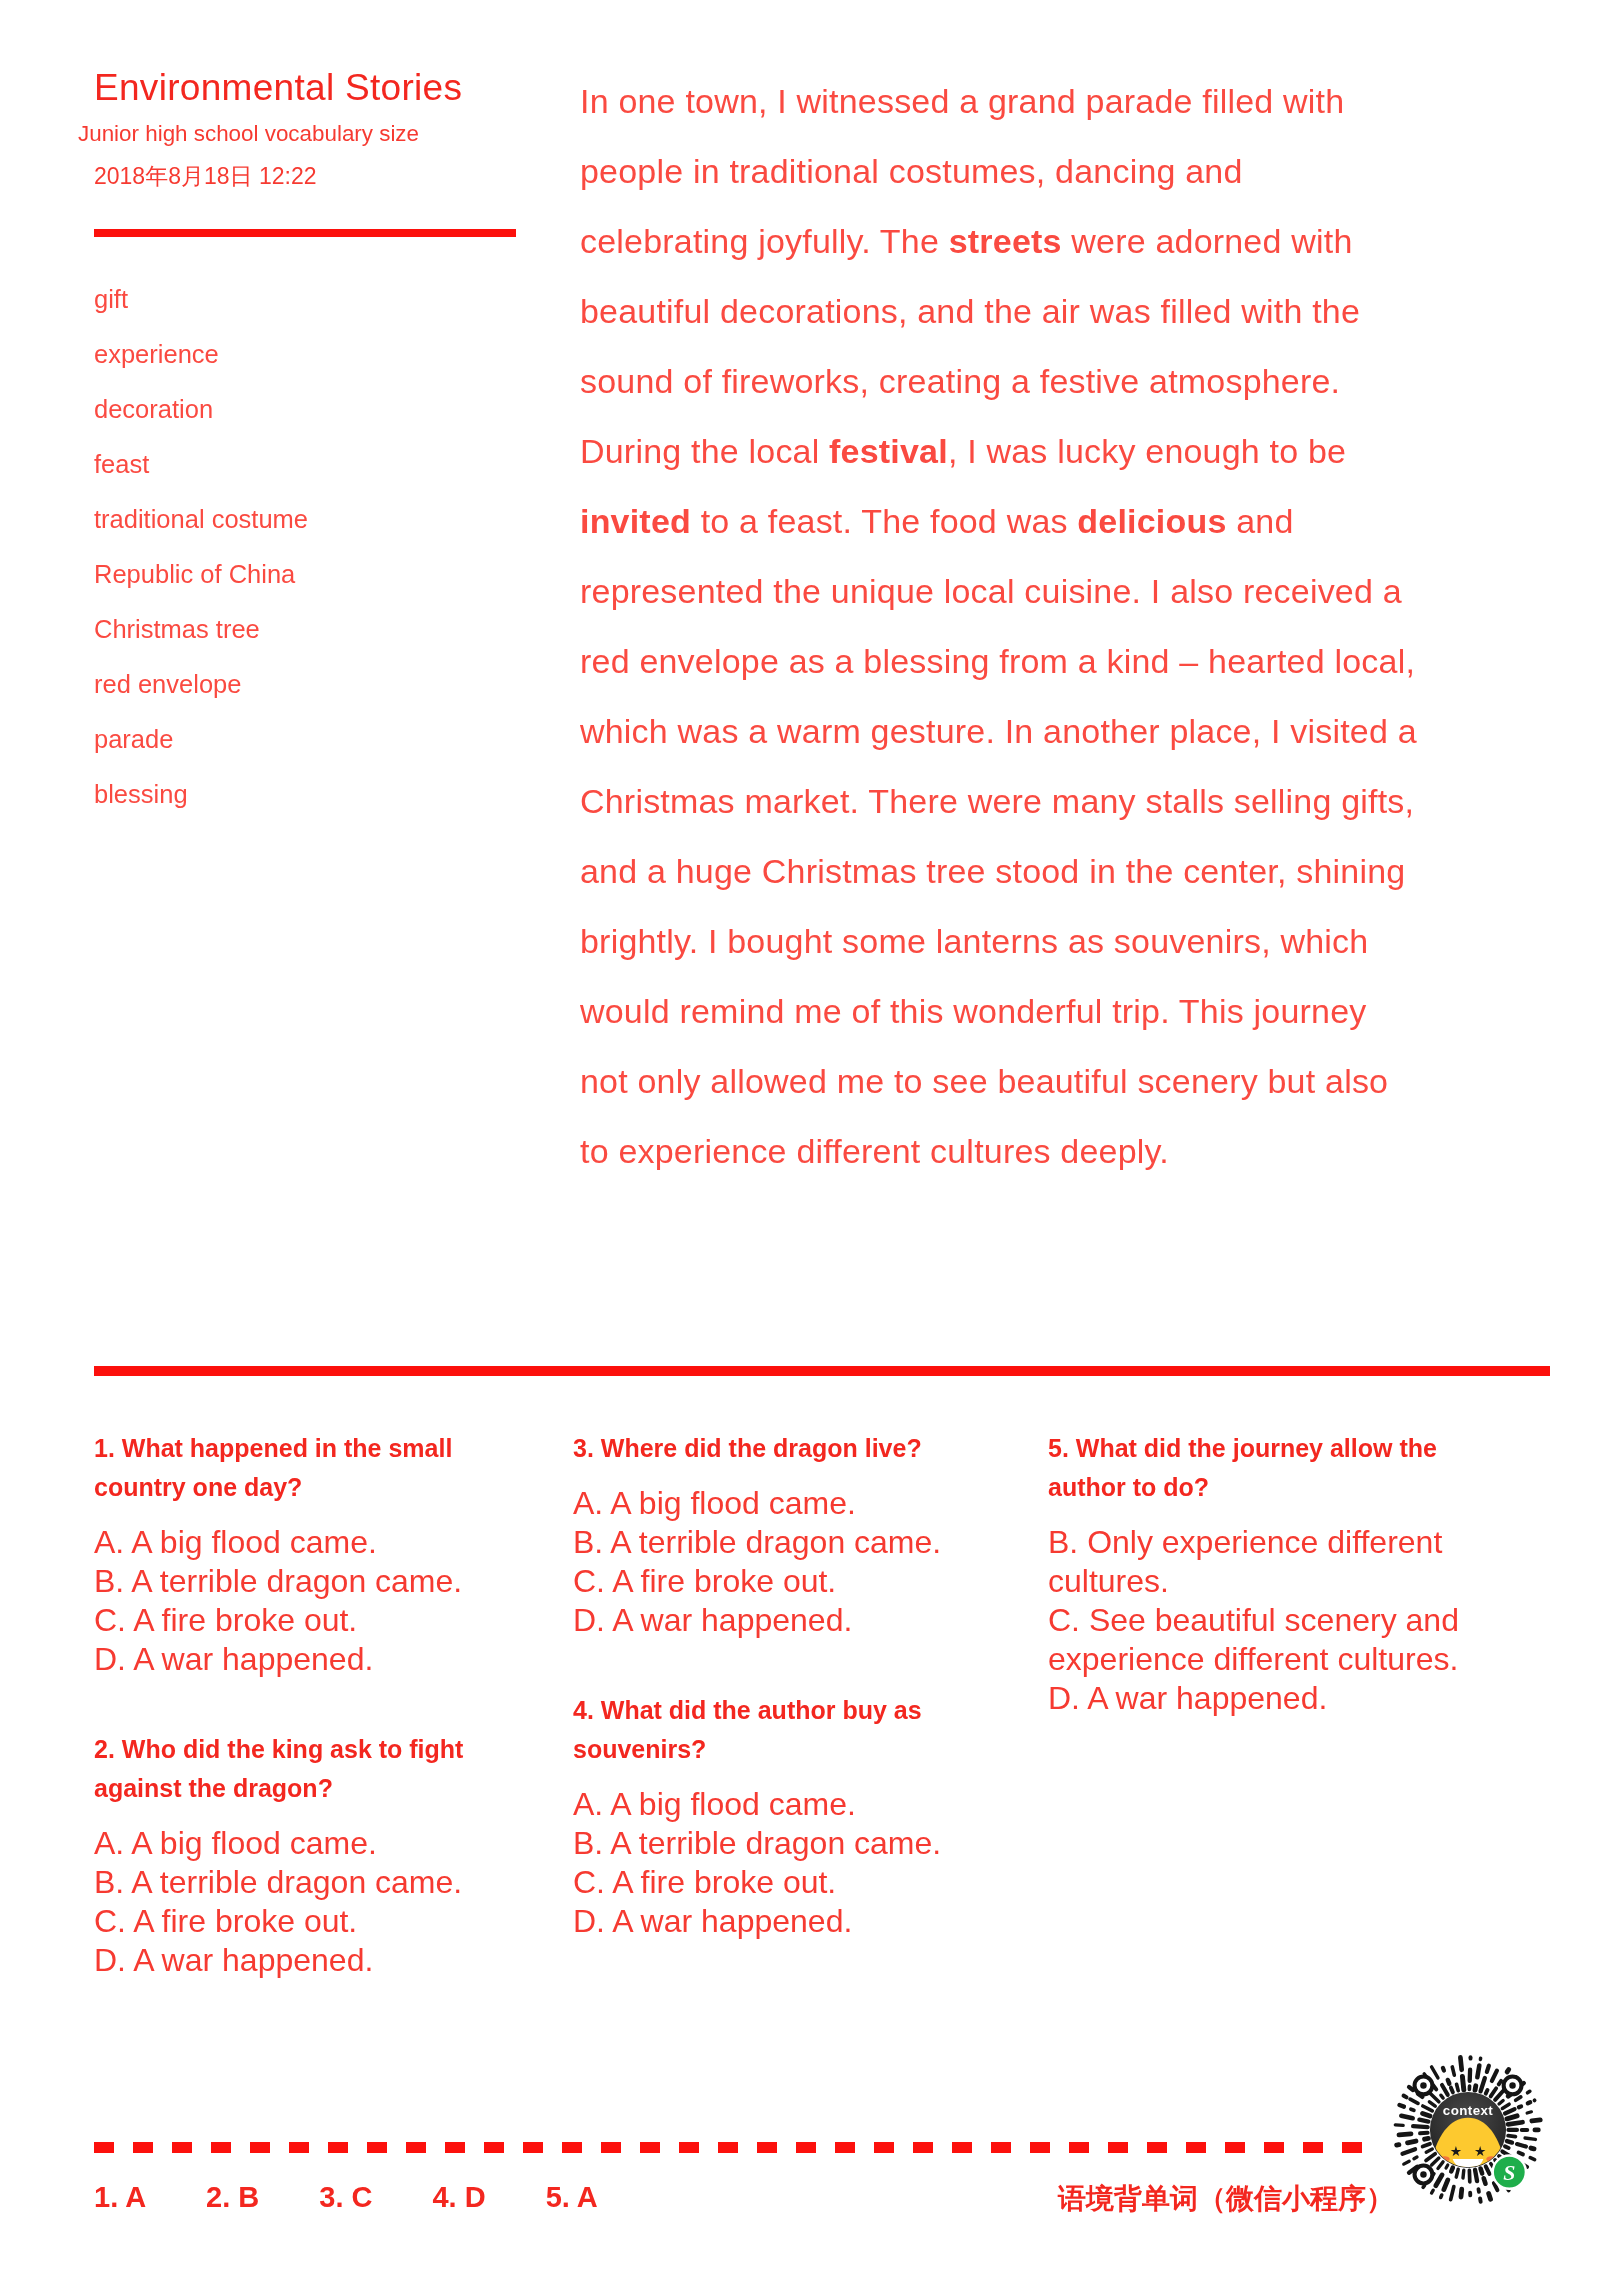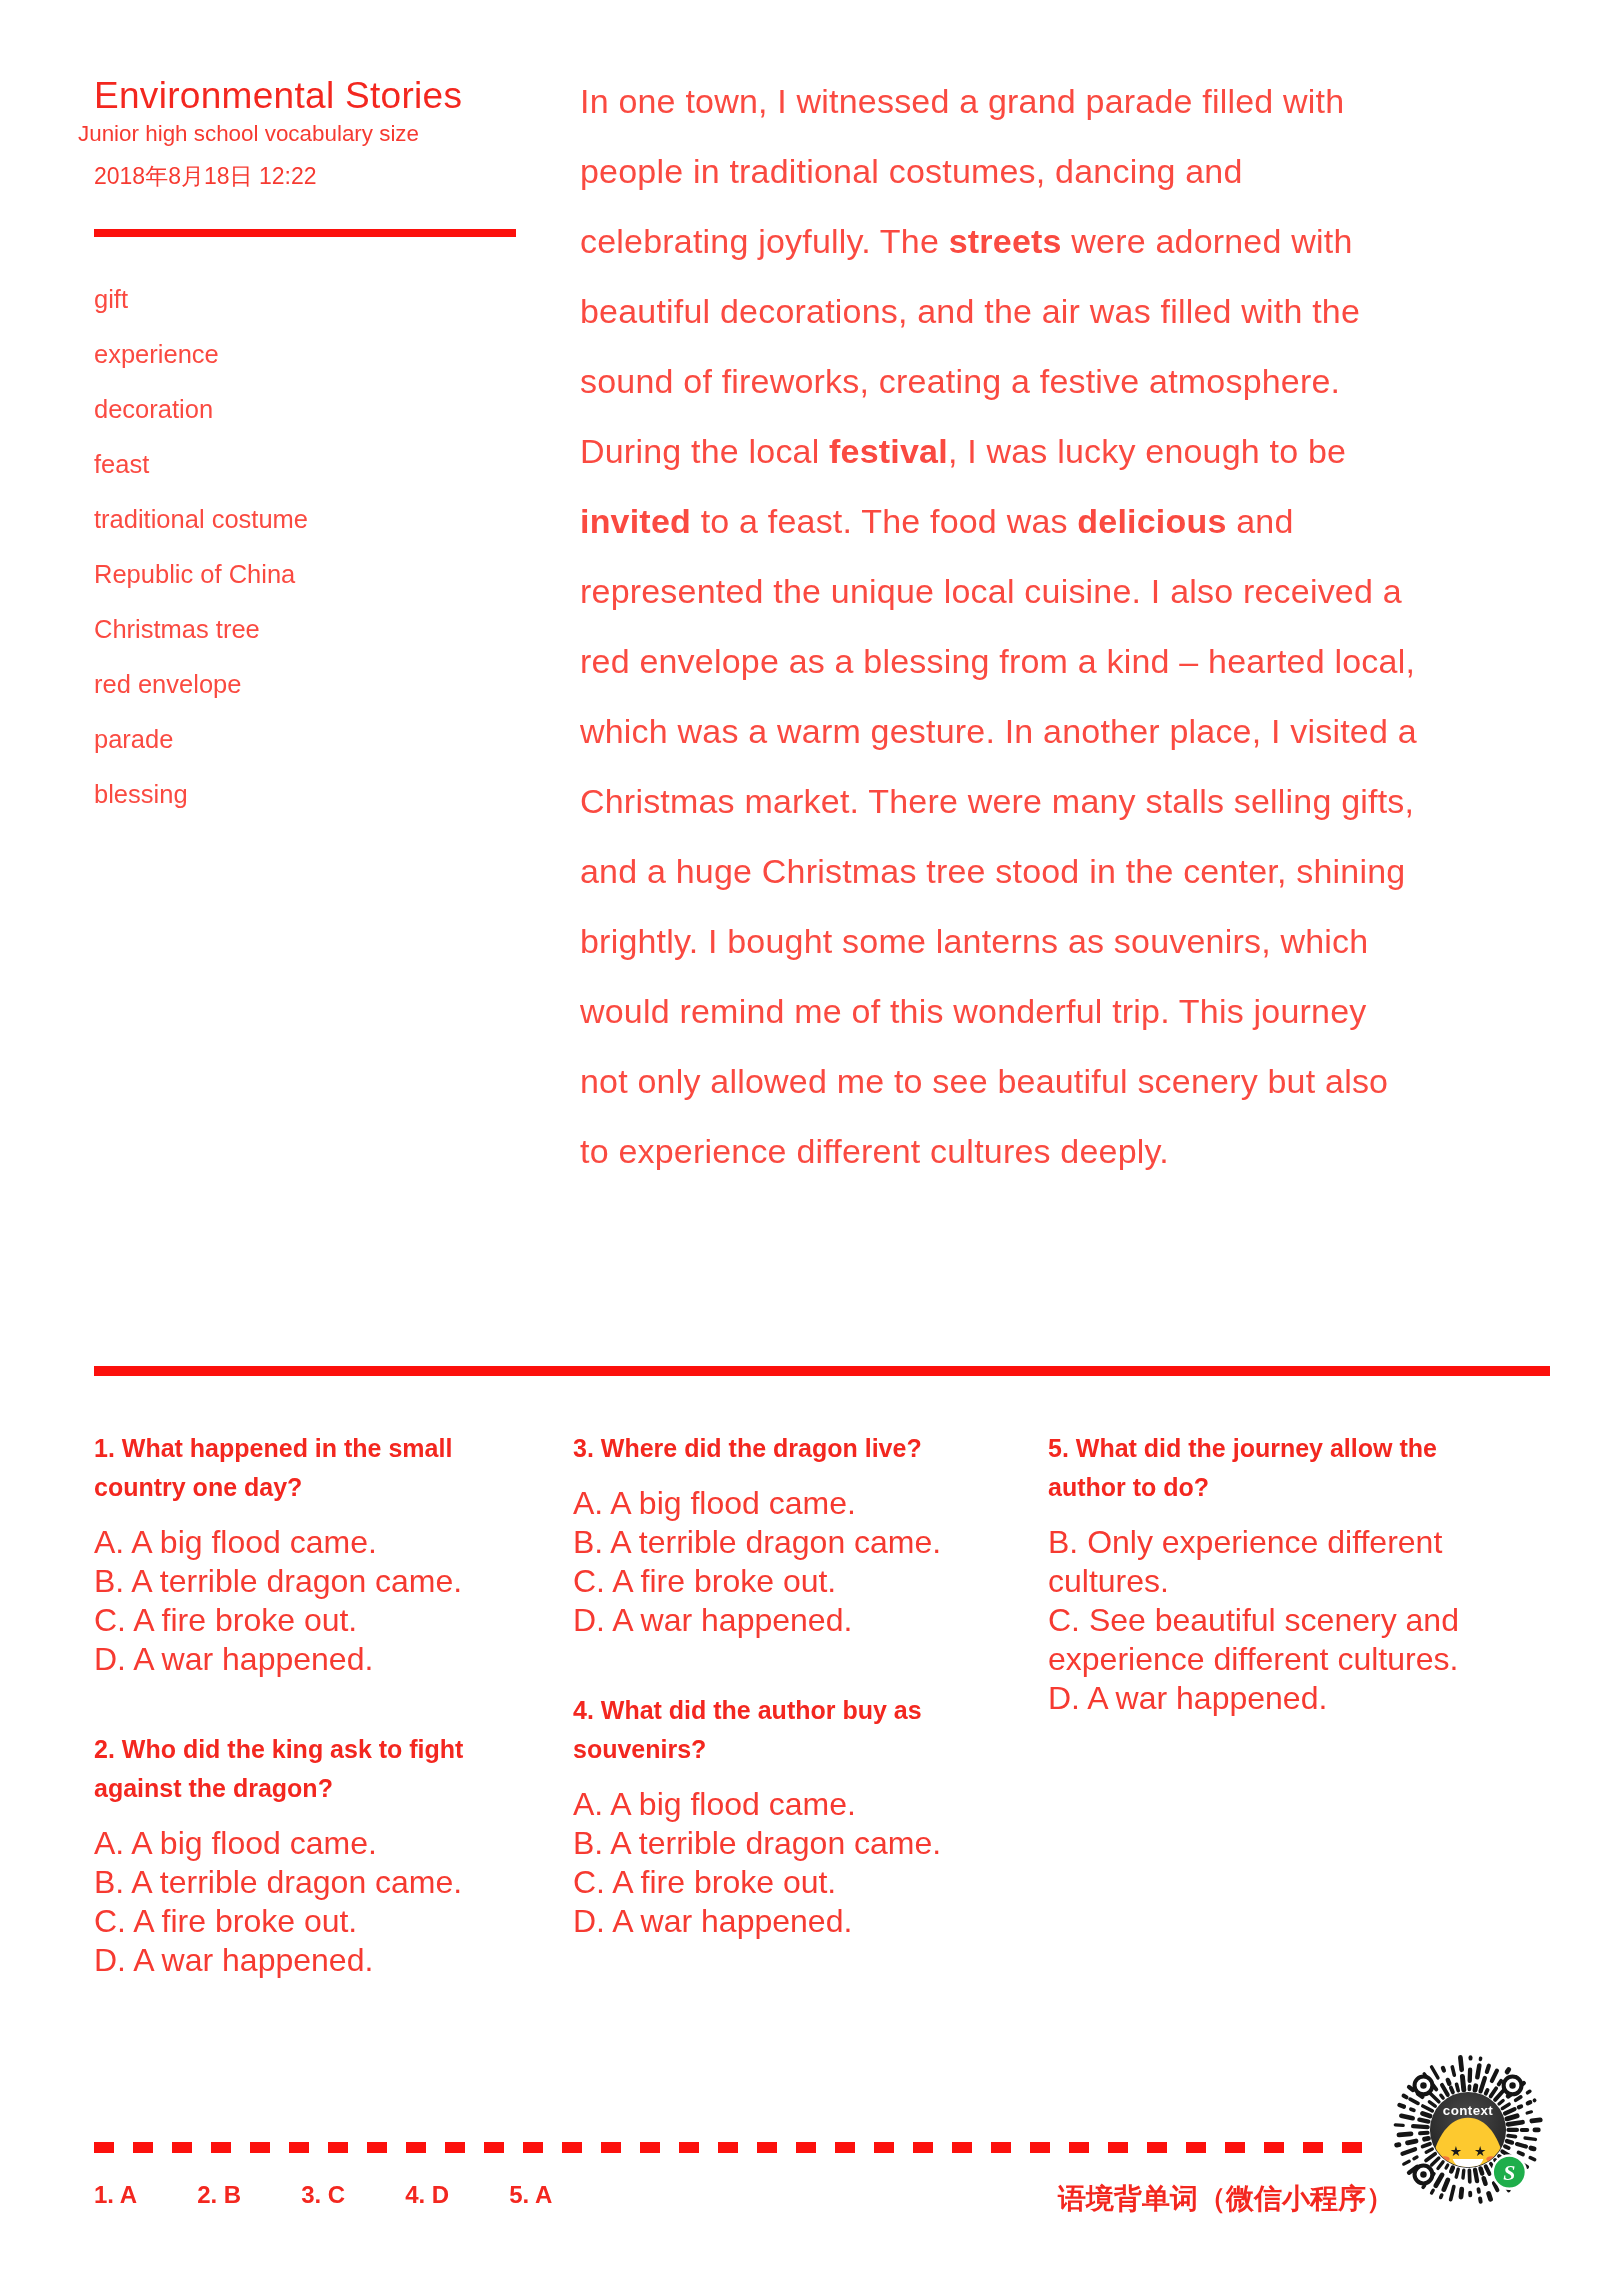--- a/index.html
+++ b/index.html
@@ -11,21 +11,21 @@
   html,body{margin:0;padding:0;background:#ffffff;}
   .page{
     position:relative;
     width:1623px;
     height:2295px;
     background:#ffffff;
     font-family:"Liberation Sans", sans-serif;
     overflow:hidden;
   }
   .page-title{
-    position:absolute;left:94px;top:76px;margin:0;
+    position:absolute;left:94px;top:68px;margin:0;
     font-size:37px;font-weight:500;letter-spacing:0.3px;
     color:var(--strong);line-height:40px;white-space:nowrap;
   }
   .subtitle{
     position:absolute;left:78px;top:121px;
     font-size:22.4px;font-weight:400;color:var(--mid);white-space:nowrap;
   }
   .datetime{
     position:absolute;left:94px;top:161px;
     font-size:23px;font-weight:400;color:var(--mid);white-space:nowrap;
@@ -65,21 +65,21 @@
     color:var(--mid);
   }
   .dashed{
     position:absolute;left:94px;top:2142px;width:1275px;height:10.8px;
     background:repeating-linear-gradient(90deg, var(--rule) 0 20px, transparent 20px 39px);
   }
   .answers{
     position:absolute;left:94px;top:2181px;display:flex;gap:60px;
   }
   .answer-item{
-    font-size:24px;font-weight:600;color:var(--strong);white-space:nowrap;
+    font-size:29px;font-weight:600;color:var(--strong);white-space:nowrap;
   }
   .app-label{
     position:absolute;right:229px;top:2180px;
     font-size:28px;font-weight:700;color:var(--strong);white-space:nowrap;
   }
   .qr{
     position:absolute;left:1387px;top:2053px;width:162px;height:162px;
   }
 </style>
 </head>

